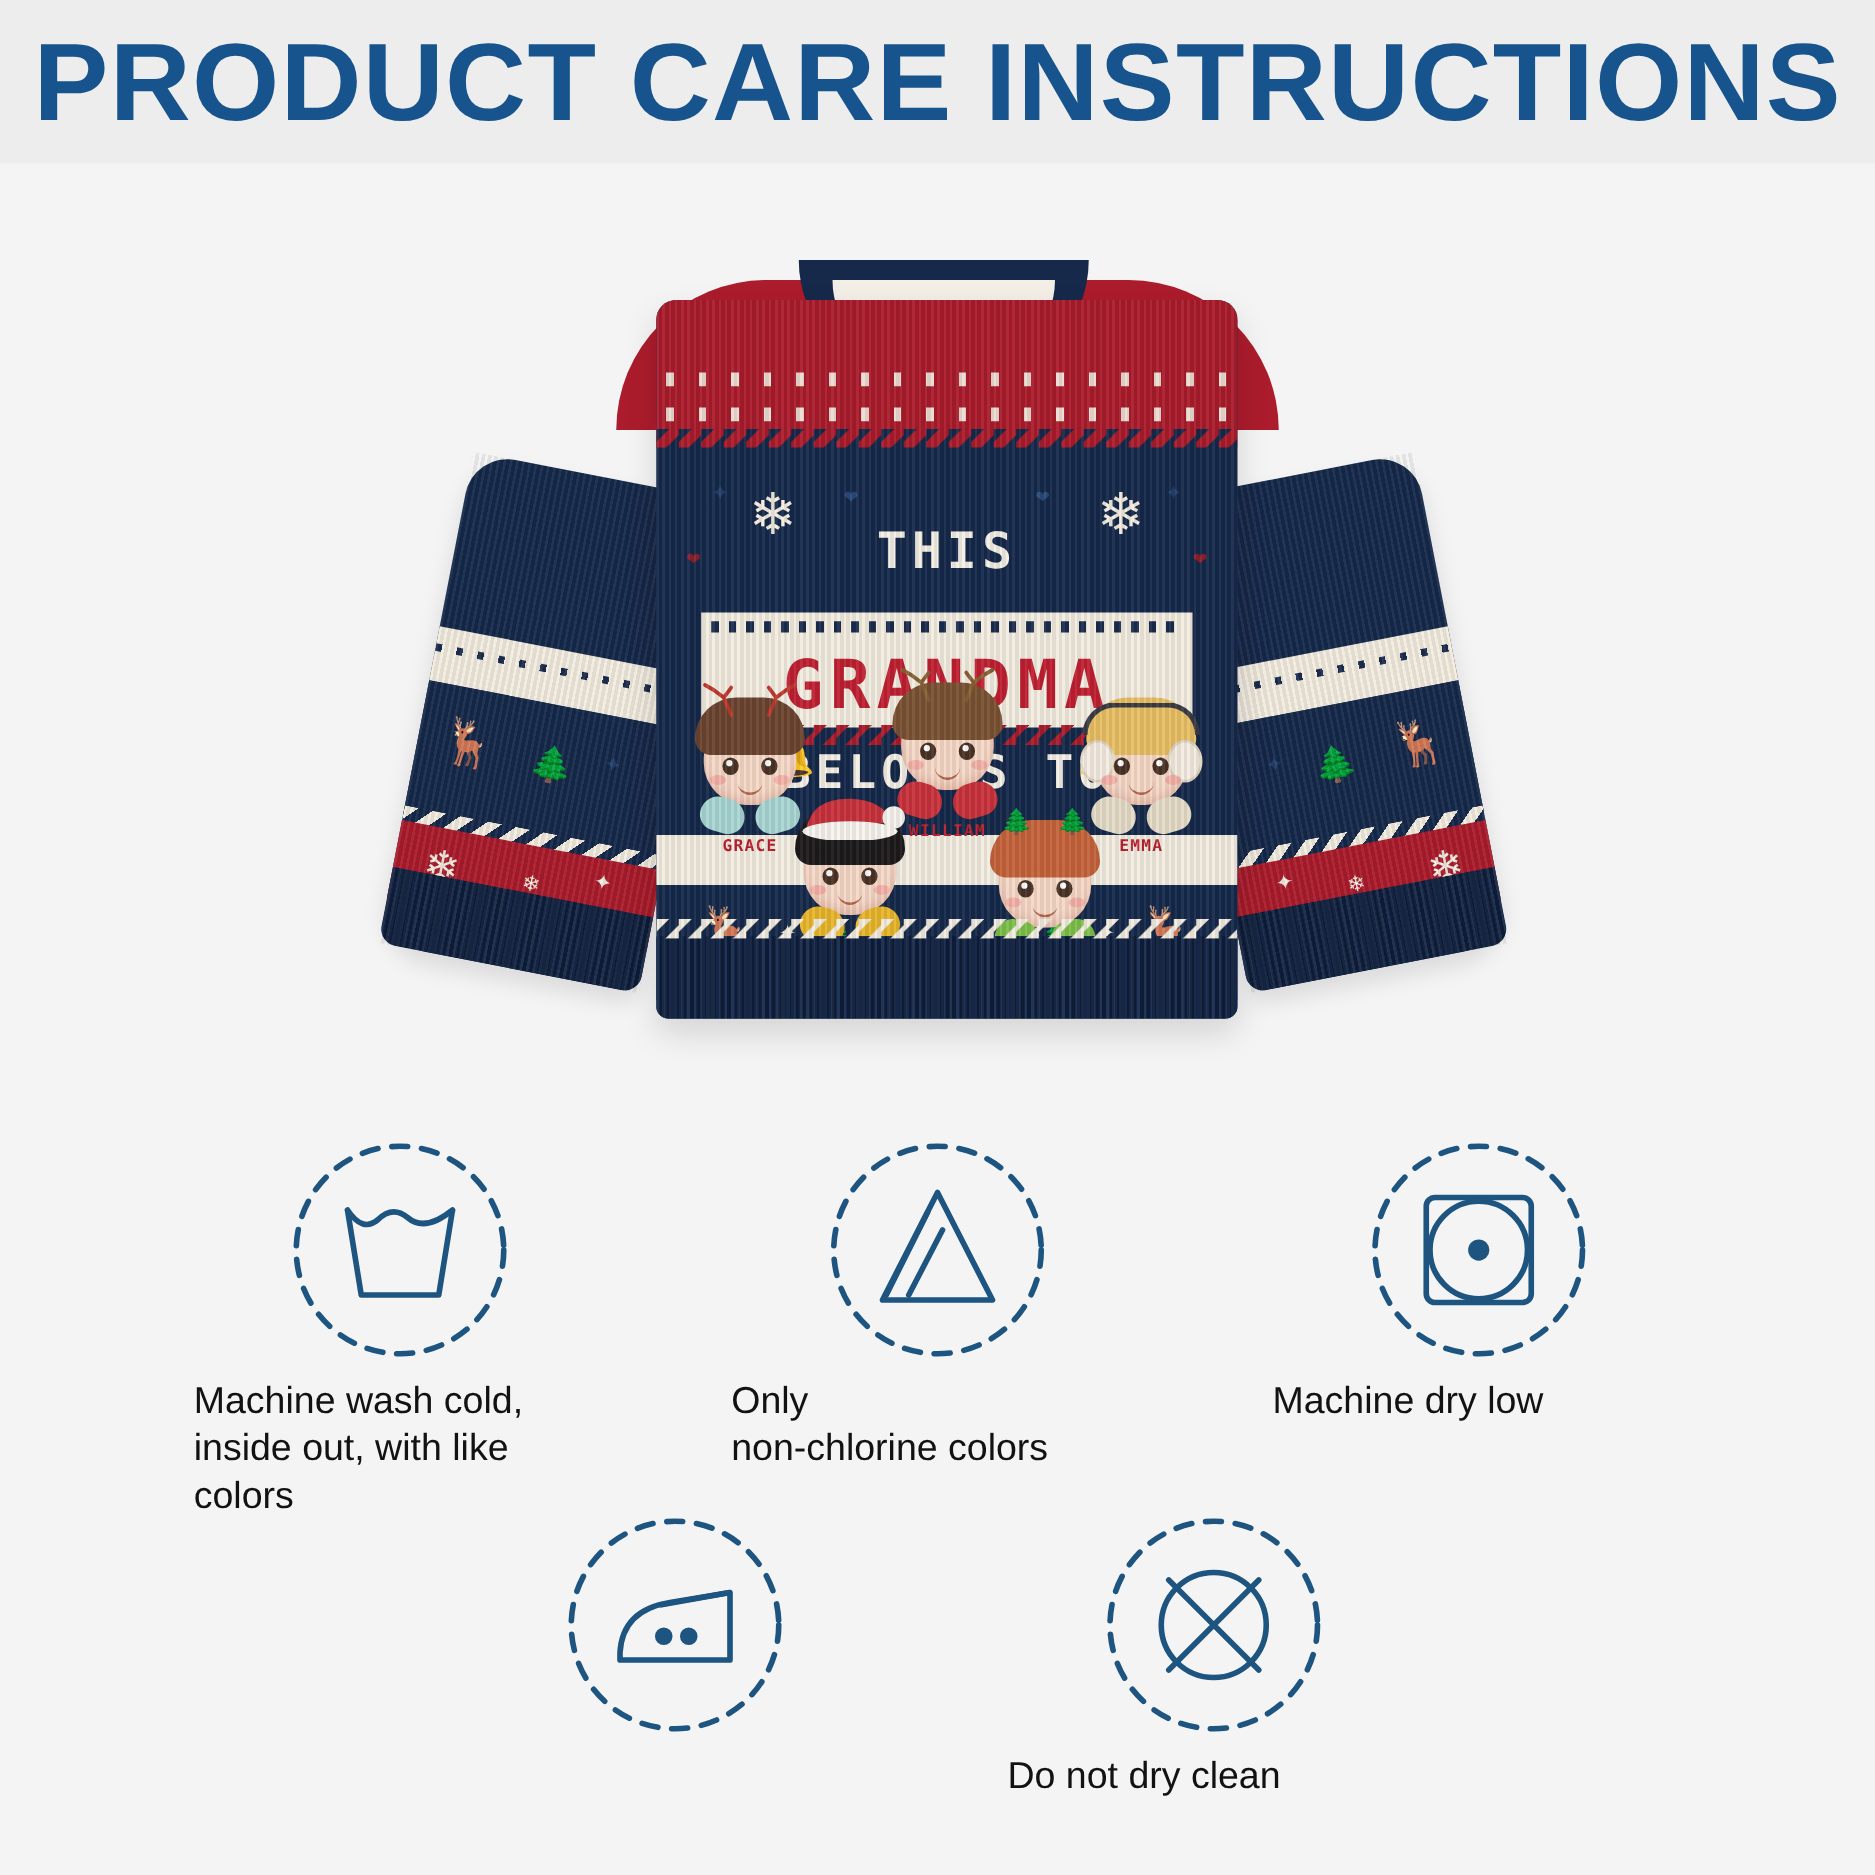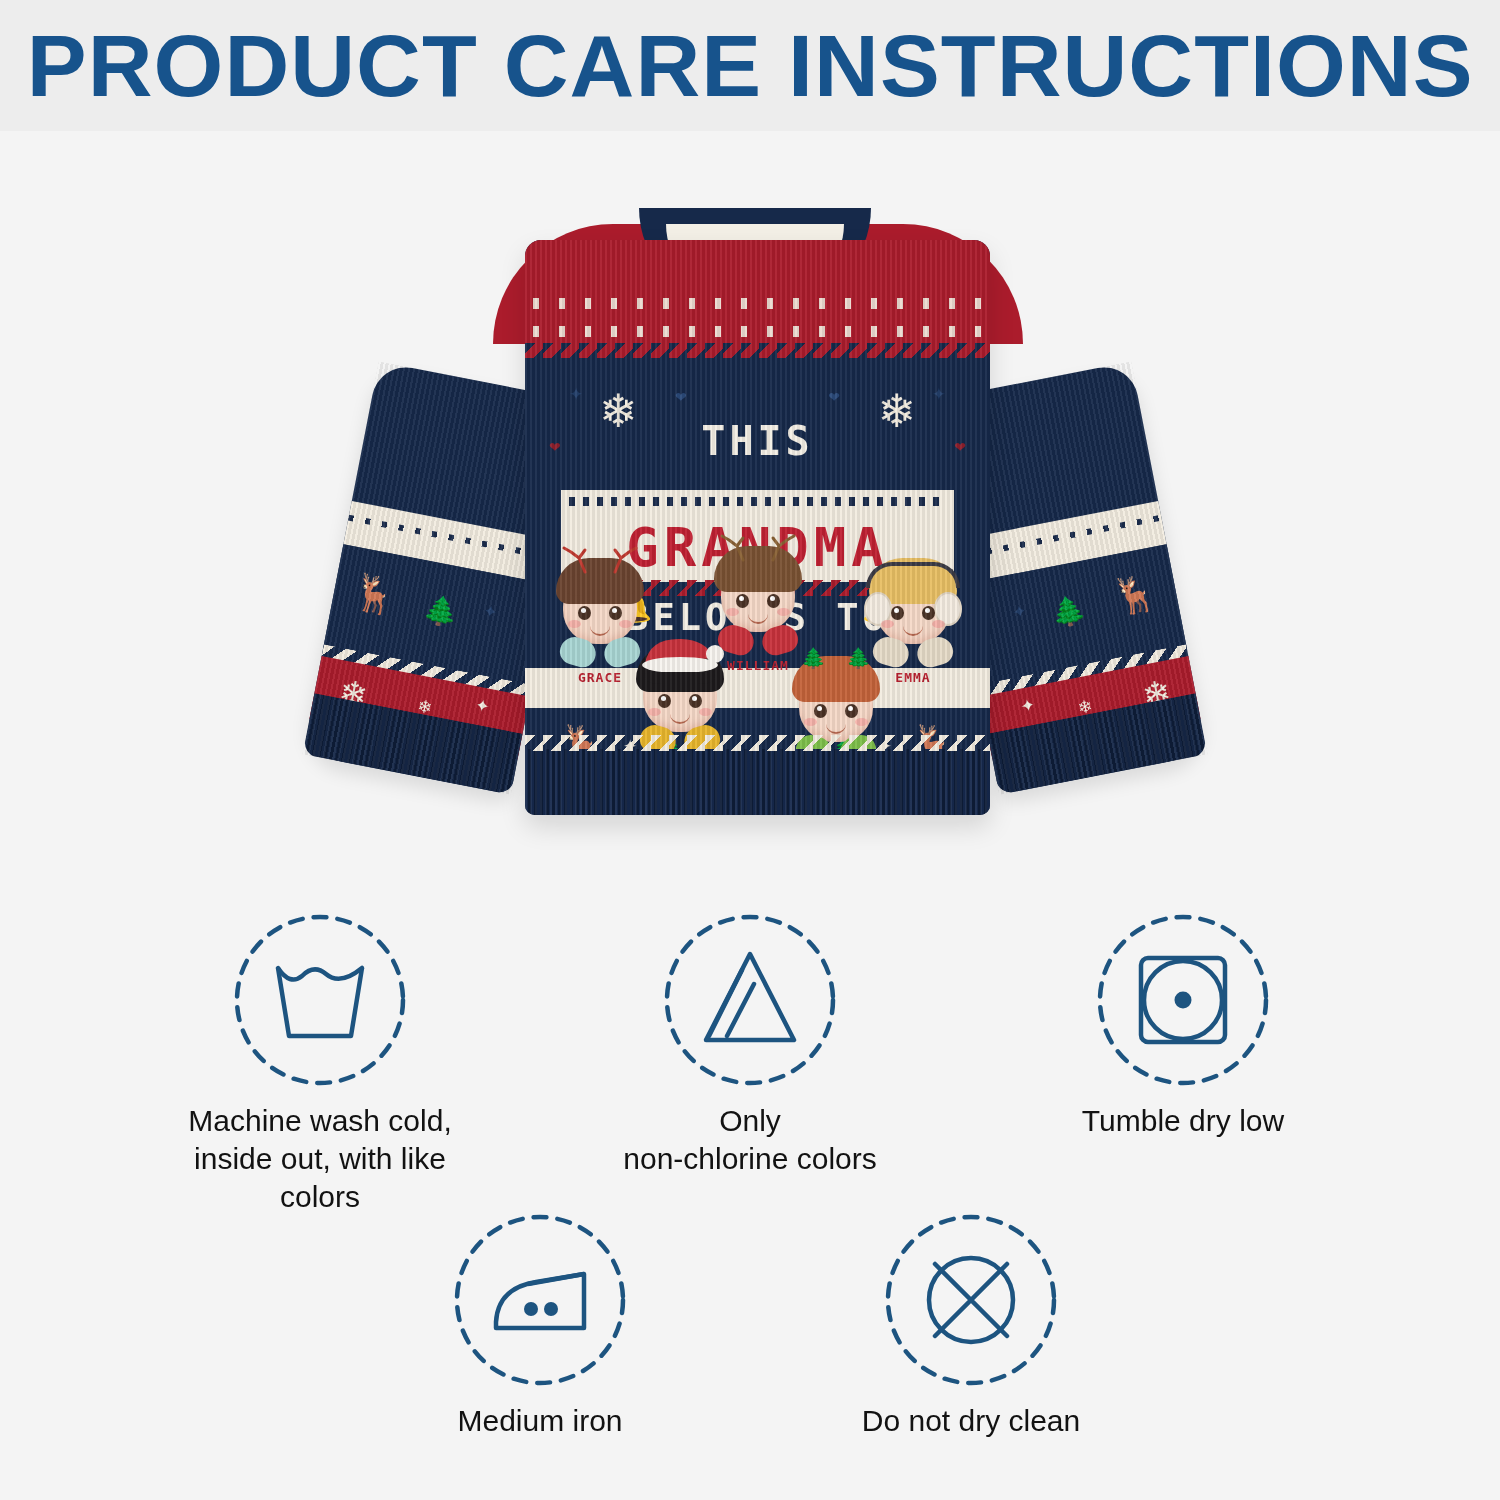--- a/index.html
+++ b/index.html
@@ -164,21 +164,21 @@
   }
   .antler{position:absolute;top:-26px;width:30px;height:30px;}
   .antler.l{left:-2px;} .antler.r{right:-2px;}
   .santa-hat{position:absolute;left:-10px;top:-26px;width:94px;height:40px;}
   .earmuff{position:absolute;top:22px;width:24px;height:30px;border-radius:50%;background:#f4ece1;border:2px solid #e0d4c2;}
   .earmuff.l{left:-12px;} .earmuff.r{right:-12px;}
   .muffband{position:absolute;left:-10px;right:-10px;top:-8px;height:22px;border-radius:40px 40px 0 0;border:4px solid #3b3b45;border-bottom:none;}
 
   
   .care-row{position:absolute;left:0;width:1500px;}
-  .care-item{position:absolute;width:330px;text-align:center;}
+  .care-item{position:absolute;width:330px;}
   .care-circle{position:relative;width:176px;height:176px;margin:0 auto;}
   .care-label{
     margin-top:14px;
     font-family:"Liberation Sans Narrow","Liberation Sans",sans-serif;
     font-size:30px;color:#121212;line-height:1.26;white-space:pre-line;
   }
 </style>
 </head>
 <body>
 
@@ -424,37 +424,36 @@
 
   <div class="care-item" style="left:1018px;">
     <div class="care-circle">
       <svg viewBox="0 0 176 176" width="176" height="176">
         <circle cx="88" cy="88" r="83" fill="none" stroke="#1d5480" stroke-width="4.5" stroke-dasharray="13 11" stroke-linecap="round"></circle>
         <rect x="46" y="46" width="84" height="84" rx="7" fill="none" stroke="#1d5480" stroke-width="4.5"></rect>
         <circle cx="88" cy="88" r="39" fill="none" stroke="#1d5480" stroke-width="4.5"></circle>
         <circle cx="88" cy="88" r="8.5" fill="#1d5480"></circle>
       </svg>
     </div>
-    <div class="care-label">Tumble dry low</div>
+    <div class="care-label">Machine dry low</div>
   </div>
 </div>
 
 <div class="care-row" style="top:1212px;">
 
   <div class="care-item" style="left:375px;">
     <div class="care-circle">
       <svg viewBox="0 0 176 176" width="176" height="176">
         <circle cx="88" cy="88" r="83" fill="none" stroke="#1d5480" stroke-width="4.5" stroke-dasharray="13 11" stroke-linecap="round"></circle>
         <path d="M44 116 L44 110 Q46 76 84 70 L132 62 L132 116 Z" fill="none" stroke="#1d5480" stroke-width="4.5" stroke-linejoin="round"></path>
         <path d="M76 72 L132 62" stroke="#1d5480" stroke-width="4.5" fill="none"></path>
         <circle cx="79" cy="97" r="7" fill="#1d5480"></circle>
         <circle cx="99" cy="97" r="7" fill="#1d5480"></circle>
       </svg>
     </div>
-    <div class="care-label">Medium iron</div>
   </div>
 
   <div class="care-item" style="left:806px;">
     <div class="care-circle">
       <svg viewBox="0 0 176 176" width="176" height="176">
         <circle cx="88" cy="88" r="83" fill="none" stroke="#1d5480" stroke-width="4.5" stroke-dasharray="13 11" stroke-linecap="round"></circle>
         <circle cx="88" cy="88" r="42" fill="none" stroke="#1d5480" stroke-width="4.5"></circle>
         <path d="M52 52 L124 124 M124 52 L52 124" stroke="#1d5480" stroke-width="4.5" stroke-linecap="round"></path>
       </svg>
     </div>

